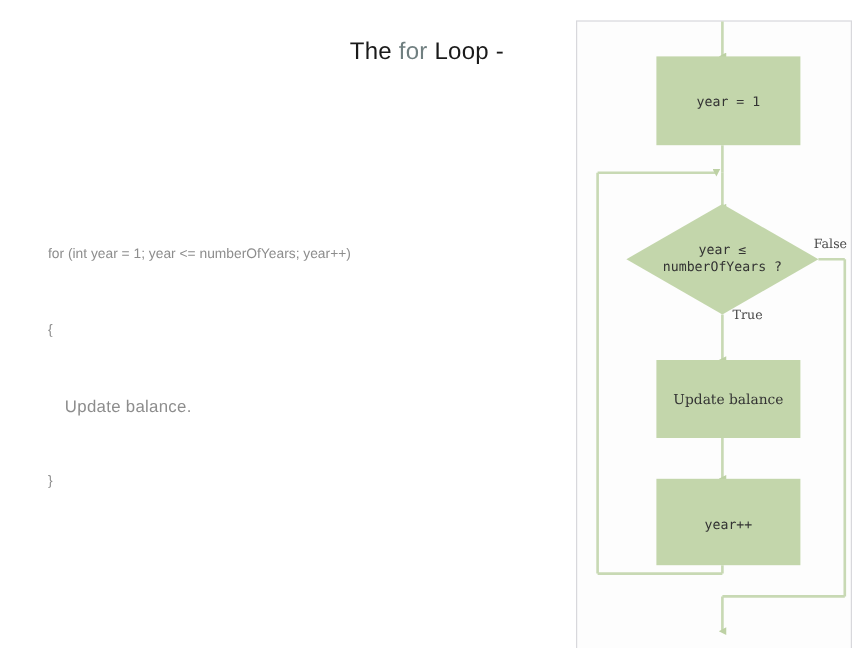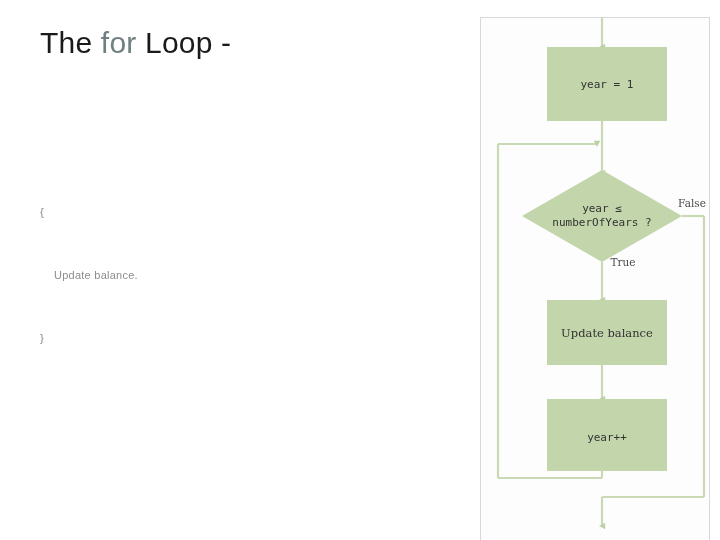--- a/index.html
+++ b/index.html
@@ -14,23 +14,23 @@
     overflow: hidden;
     font-family: "Liberation Sans", sans-serif;
   }
 
   
   #slide-title {
     position: absolute;
     left: 40px;
     top: 24px;
     width: 380px;
-    text-align: left;
+    text-align: right;
     font-family: "Liberation Sans", sans-serif;
-    font-size: 30px;
+    font-size: 20px;
     line-height: 38px;
     color: #1a1a1a;
     font-weight: 400;
     letter-spacing: 0.2px;
   }
   #slide-title .kw {
     color: #707f80;
   }
 
   #code-block {
@@ -42,21 +42,21 @@
     font-size: 11.5px;
     line-height: 21px;
     color: #8d8d8d;
     white-space: pre;
   }
   #code-block .code-line {
     white-space: pre;
   }
   #code-block .code-line.indent {
     padding-left: 14px;
-    font-size: 11px;
+    font-size: 14px;
     color: #8d8d8d;
     letter-spacing: 0.25px;
   }
 
   
   #flowchart-frame {
     position: absolute;
     left: 480px;
     top: 17px;
     width: 230px;
@@ -90,20 +90,21 @@
   }
 </style>
 </head>
 <body>
 
 <div id="slide-title">
   <span>The </span><span class="kw">for</span><span> Loop -</span><br>
 </div>
 
 <div id="code-block">
+  <div class="code-line">for (int year = 1; year &lt;= numberOfYears; year++)</div>
   <div class="code-line">{</div>
   <div class="code-line indent">Update balance.</div>
   <div class="code-line">}</div>
 </div>
 
 <div id="flowchart-frame">
   <svg id="flowchart-svg" viewBox="0 0 230 516" xmlns="http://www.w3.org/2000/svg">
     <defs>
       <marker id="arrowhead" markerWidth="8" markerHeight="8" refX="3.2" refY="4" orient="auto" markerUnits="userSpaceOnUse">
         <path d="M0,0.8 L6.4,0.8 L3.2,7 Z" fill="#bdd1a4"></path>

